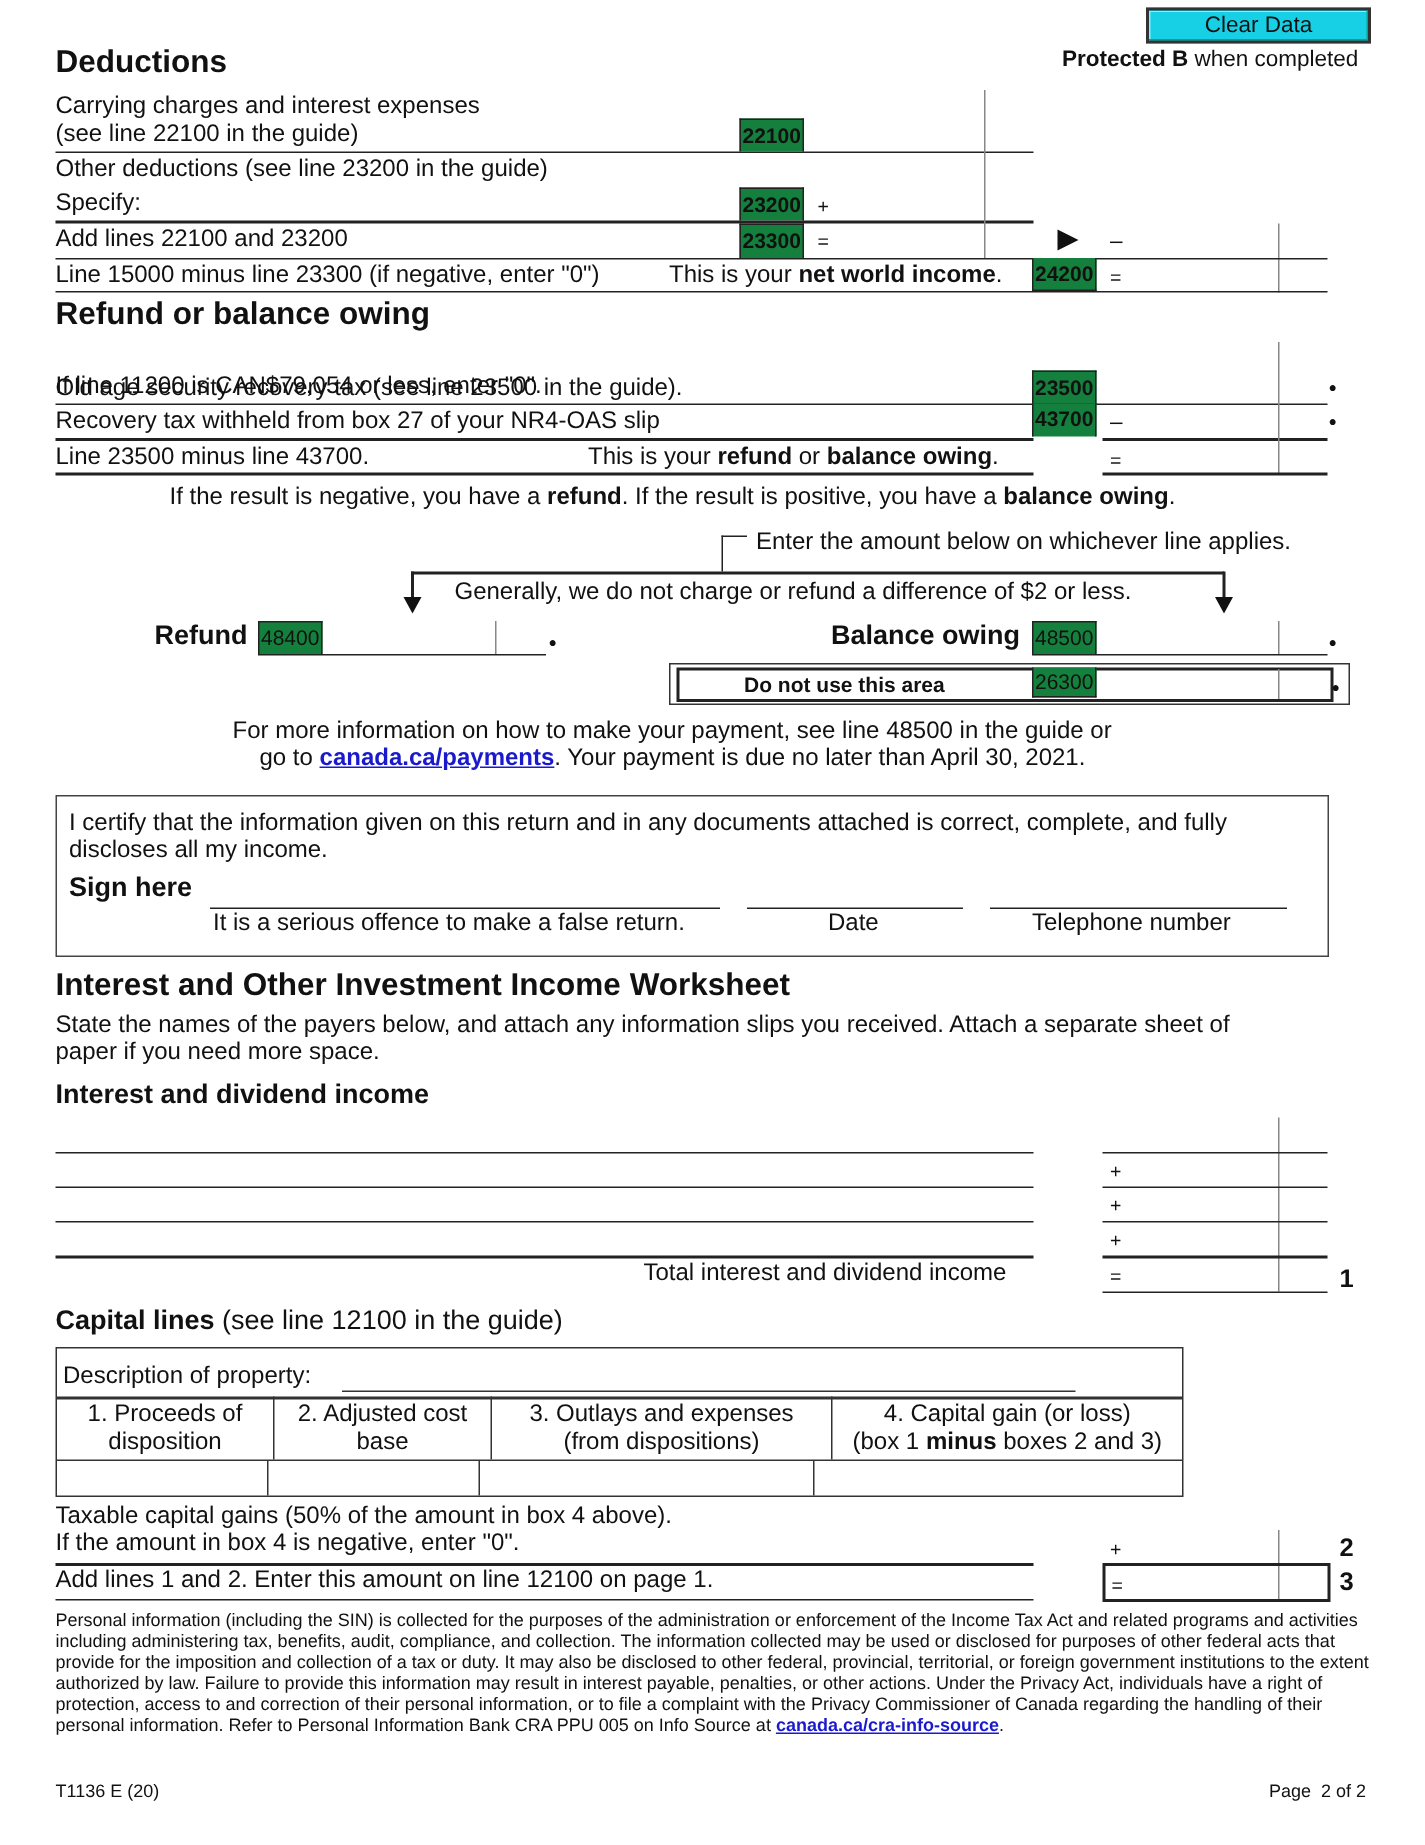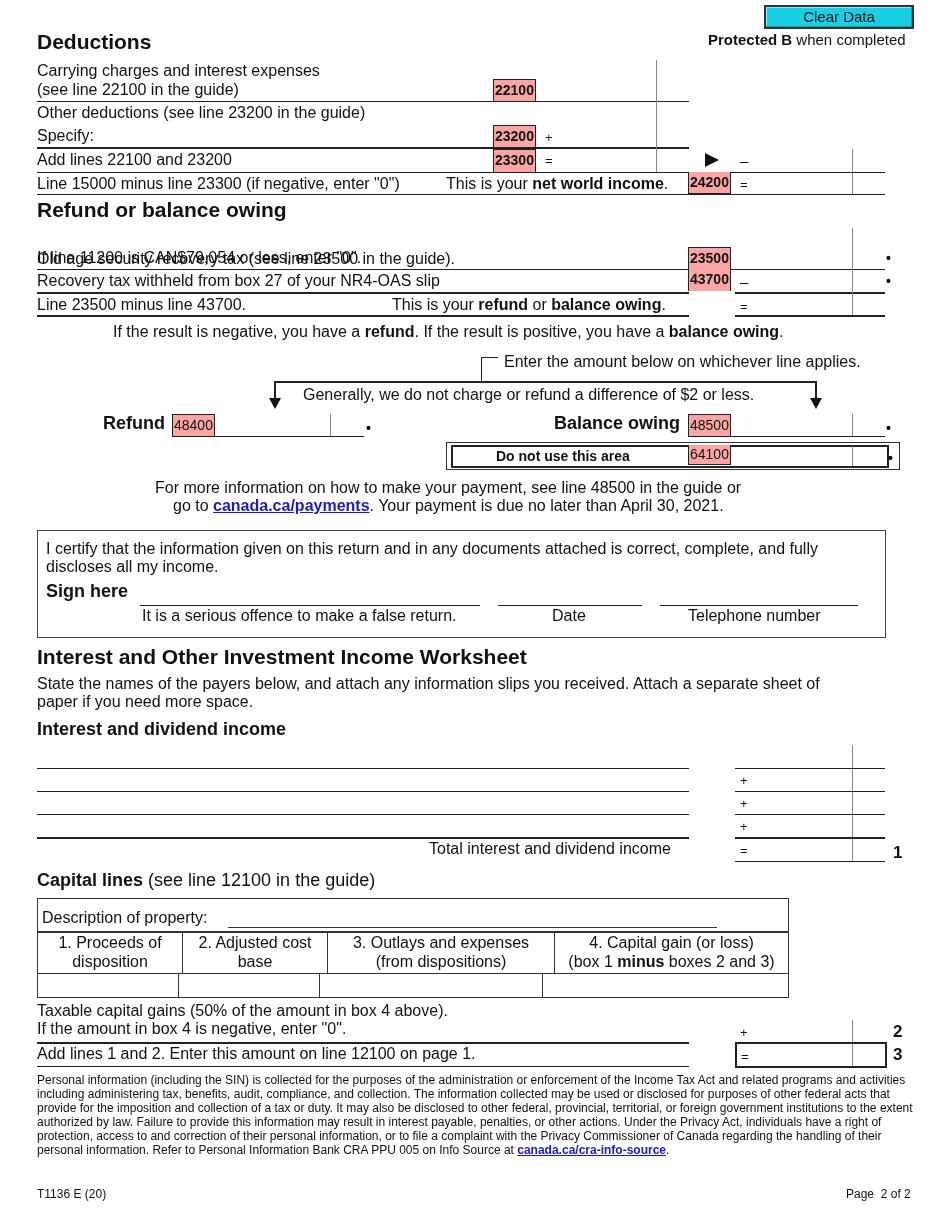--- a/index.html
+++ b/index.html
@@ -8,21 +8,21 @@
   .abs { position: absolute; }
   .h1 { font-size: 21px; font-weight: bold; }
   .h2 { font-size: 18px; font-weight: bold; }
   .t { font-size: 16px; line-height: 19px; white-space: nowrap; }
   .sm { font-size: 12px; line-height: 14px; }
   .hl { position: absolute; height: 0; border-top: 1px solid #222; }
   .hl2 { position: absolute; height: 0; border-top: 2px solid #222; }
   .vl { position: absolute; width: 0; border-left: 1px solid #888; }
   .vlk { position: absolute; width: 0; border-left: 1px solid #222; }
   .code { position: absolute; border: 1px solid #222; border-bottom: none; font-weight: bold; font-size: 14px;
-          line-height: 20px; padding: 0 1px; background: #fca5a5; }
+          line-height: 20px; padding: 0 1px; background: #15803d; }
   .code.full { border-bottom: 1px solid #222; }
   .code.light { font-weight: normal; }
   .op { position: absolute; font-size: 13px; }
   .dot { position: absolute; font-size: 14px; font-weight: bold; }
   .input { position: absolute; background: transparent; border: none; outline: none; font-family: "Liberation Sans", sans-serif; font-size: 14px; }
   .btn-clear { position: absolute; left: 764px; top: 5px; width: 146px; height: 20px; background: #18d0e6;
                border: 2px solid #333; box-shadow: inset -1px -1px 0 #0a8, inset 1px 1px 0 #8ef; font-size: 15px;
                text-align: center; line-height: 20px; color: #111; cursor: pointer; }
   a.link { color: #1a1acc; font-weight: bold; text-decoration: underline; }
   .arrow-down { position: absolute; width: 0; height: 0; border-left: 6px solid transparent; border-right: 6px solid transparent; border-top: 11px solid #111; }
@@ -119,21 +119,21 @@
 <div class="abs h2" style="left:554px; top:413px;">Balance owing</div>
 <div class="code light" style="left:688px; top:414px; height:21px;">48500</div>
 <input class="input" style="left: 740px; top: 416px; width: 108px; height: 18px;">
 <div class="vl" style="left:852px; top:414px; height:22px;"></div>
 <div class="hl" style="left:688px; top:436px; width:197px;"></div>
 <div class="dot" style="left:886px; top:420px;">•</div>
 
 <div class="abs" style="left:446px; top:442px; width:452px; height:26px; border:1px solid #333;"></div>
 <div class="abs" style="left:451px; top:445px; width:434px; height:19px; border:2px solid #222;"></div>
 <div class="abs t" style="left:496px; top:447px; font-size:14px; font-weight:bold;">Do not use this area</div>
-<div class="code light full" style="left:688px; top:445px; height:19px; line-height:19px; border-top:none;">64100</div>
+<div class="code light full" style="left:688px; top:445px; height:19px; line-height:19px; border-top:none;">26300</div>
 <div class="vl" style="left:852px; top:446px; height:20px;"></div>
 <div class="dot" style="left:888px; top:450px;">•</div>
 
 <div class="abs t" style="left:155px; top:478px;">For more information on how to make your payment, see line 48500 in the guide or</div>
 <div class="abs t" style="left:173px; top:496px;"><span>go to </span><a class="link">canada.ca/payments</a><span>. Your payment is due no later than April 30, 2021.</span></div>
 
 <div class="abs" style="left:37px; top:530px; width:847px; height:106px; border:1px solid #444;"></div>
 <div class="abs t" style="left:46px; top:539px;">I certify that the information given on this return and in any documents attached is correct, complete, and fully</div>
 <div class="abs t" style="left:46px; top:557px;">discloses all my income.</div>
 <div class="abs h2" style="left:46px; top:581px;">Sign here</div>

